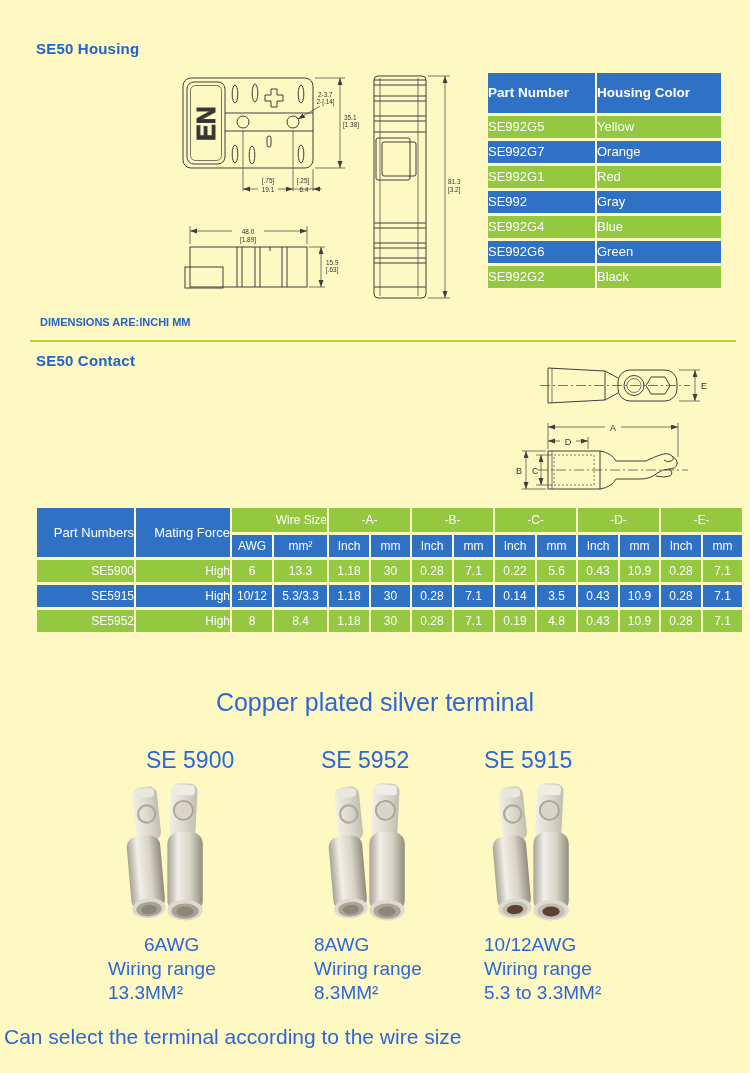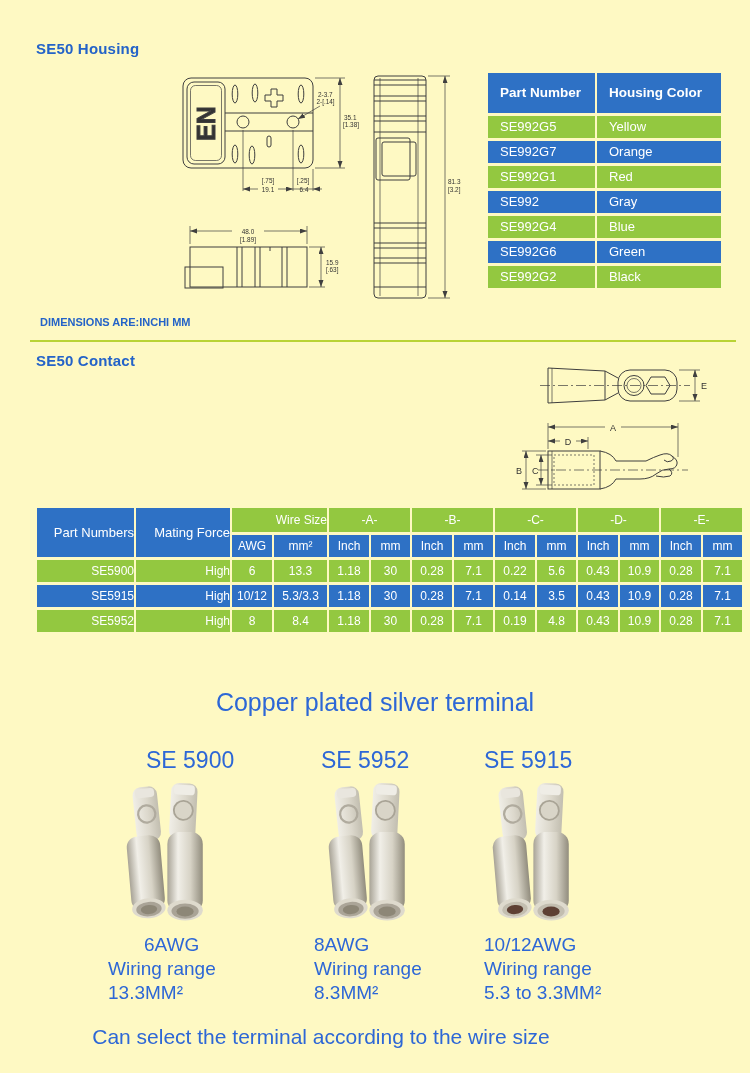--- a/index.html
+++ b/index.html
@@ -25,41 +25,41 @@
   .drawing .thin{stroke:var(--ink);stroke-width:.7;fill:none}
   .drawing .dash{stroke-dasharray:2 2}
   .drawing .cl{stroke-dasharray:10 3 2 3;stroke-width:.7}
   .drawing text{fill:#333;font-family:"Liberation Sans",sans-serif}
   .dimtxt{font-size:6.4px}
   .dimletter{font-size:9px}
 
   
   .h-table{position:absolute;left:488px;top:73px;width:233px}
   .h-row{display:grid;grid-template-columns:107px 1fr;column-gap:2px;margin-bottom:3px}
-  .h-row .cell{height:22px;line-height:22px;padding-left:12px;color:#fff;font-size:13px}
+  .h-row .cell{height:22px;line-height:22px;color:#fff;font-size:13px}
   .h-row.head .cell{height:40px;line-height:40px;font-size:13.5px;font-weight:bold}
   .cell.blue{background:var(--table-blue)}
   .cell.green{background:var(--table-green)}
 
   
   table.c-table{position:absolute;left:35px;top:505px;border-collapse:separate;border-spacing:2px 3px;table-layout:fixed}
   .c-table td{color:#fff;font-size:12px;text-align:center;height:22px;padding:0;overflow:hidden;white-space:nowrap}
   .c-table td.lft{text-align:right;padding-left:9px}
   .c-table td.hd{font-size:13px}
   .c-table tr.gh td{height:24px}
   .c-table td.b{background:var(--table-blue)}
   .c-table td.g{background:var(--table-green)}
 
   
   .copper-heading{position:absolute;left:0;top:688px;width:750px;text-align:center;font-size:25px;font-weight:normal;color:var(--text-blue)}
   .prod-name{position:absolute;top:747px;font-size:23px;color:var(--text-blue)}
   svg.photo{position:absolute;top:774px;width:118px;height:158px}
   .spec{position:absolute;top:933px;width:170px;font-size:19px;color:var(--text-blue);line-height:24px}
   .spec .awg.indent{padding-left:36px}
-  .footer-note{position:absolute;left:12px;top:1025px;width:618px;text-align:center;font-size:21px;color:var(--text-blue)}
+  .footer-note{position:absolute;left:4px;top:1025px;width:618px;font-size:21px;color:var(--text-blue)}
 
   .term-5900{--bore:#a9a396;--hole:#8d8777}
   .term-5952{--bore:#aba598;--hole:#8d8777}
   .term-5915{--bore:#c3beb0;--hole:#5e4034}
 </style>
 </head>
 <body>
 
 <div class="page">
 

